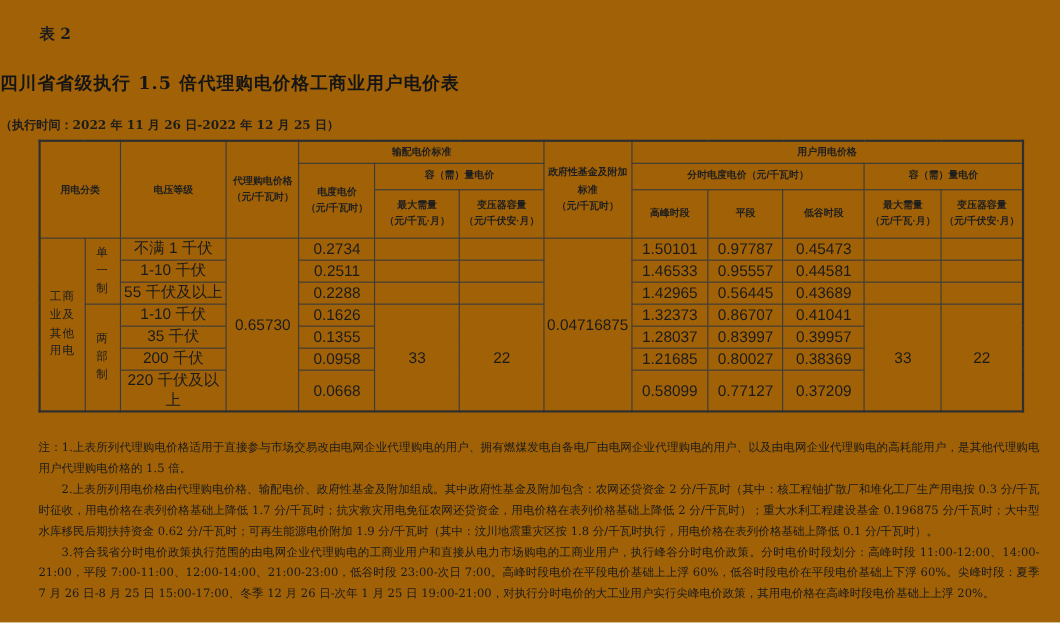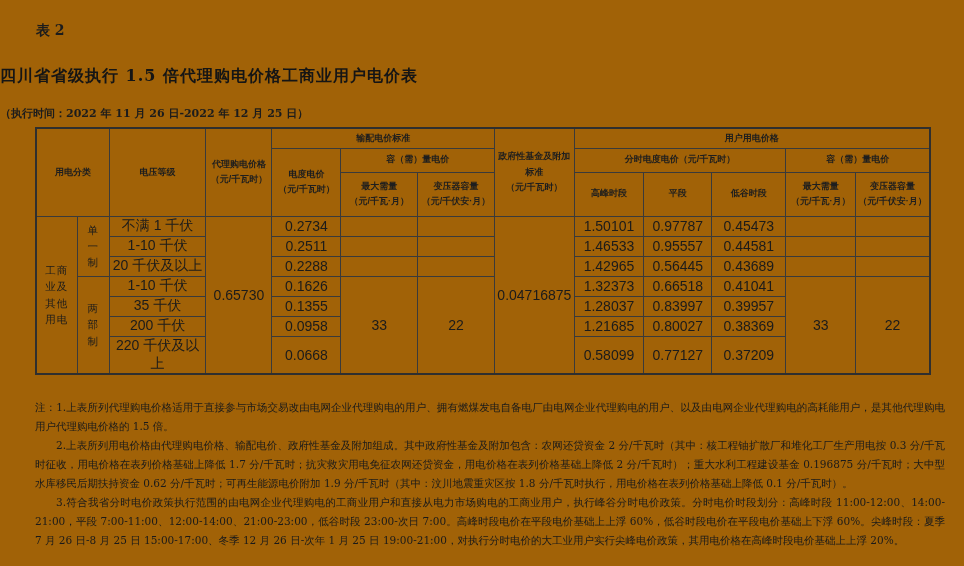--- a/index.html
+++ b/index.html
@@ -148,40 +148,40 @@
         <td class="num">0.2511</td>
         <td></td>
         <td></td>
         <td class="num">1.46533</td>
         <td class="num">0.95557</td>
         <td class="num">0.44581</td>
         <td></td>
         <td></td>
       </tr>
       <tr class="data-row">
-        <td>20 千伏及以上</td>
+        <td>55 千伏及以上</td>
         <td class="num">0.2288</td>
         <td></td>
         <td></td>
         <td class="num">1.42965</td>
         <td class="num">0.56445</td>
         <td class="num">0.43689</td>
         <td></td>
         <td></td>
       </tr>
       <tr class="data-row">
         <td class="vtext" rowspan="4">两
 部
 制</td>
         <td>1-10 千伏</td>
         <td class="num">0.1626</td>
         <td class="num" rowspan="4">33</td>
         <td class="num" rowspan="4">22</td>
         <td class="num">1.32373</td>
-        <td class="num">0.66518</td>
+        <td class="num">0.86707</td>
         <td class="num">0.41041</td>
         <td class="num" rowspan="4">33</td>
         <td class="num" rowspan="4">22</td>
       </tr>
       <tr class="data-row">
         <td>35 千伏</td>
         <td class="num">0.1355</td>
         <td class="num">1.28037</td>
         <td class="num">0.83997</td>
         <td class="num">0.39957</td>

